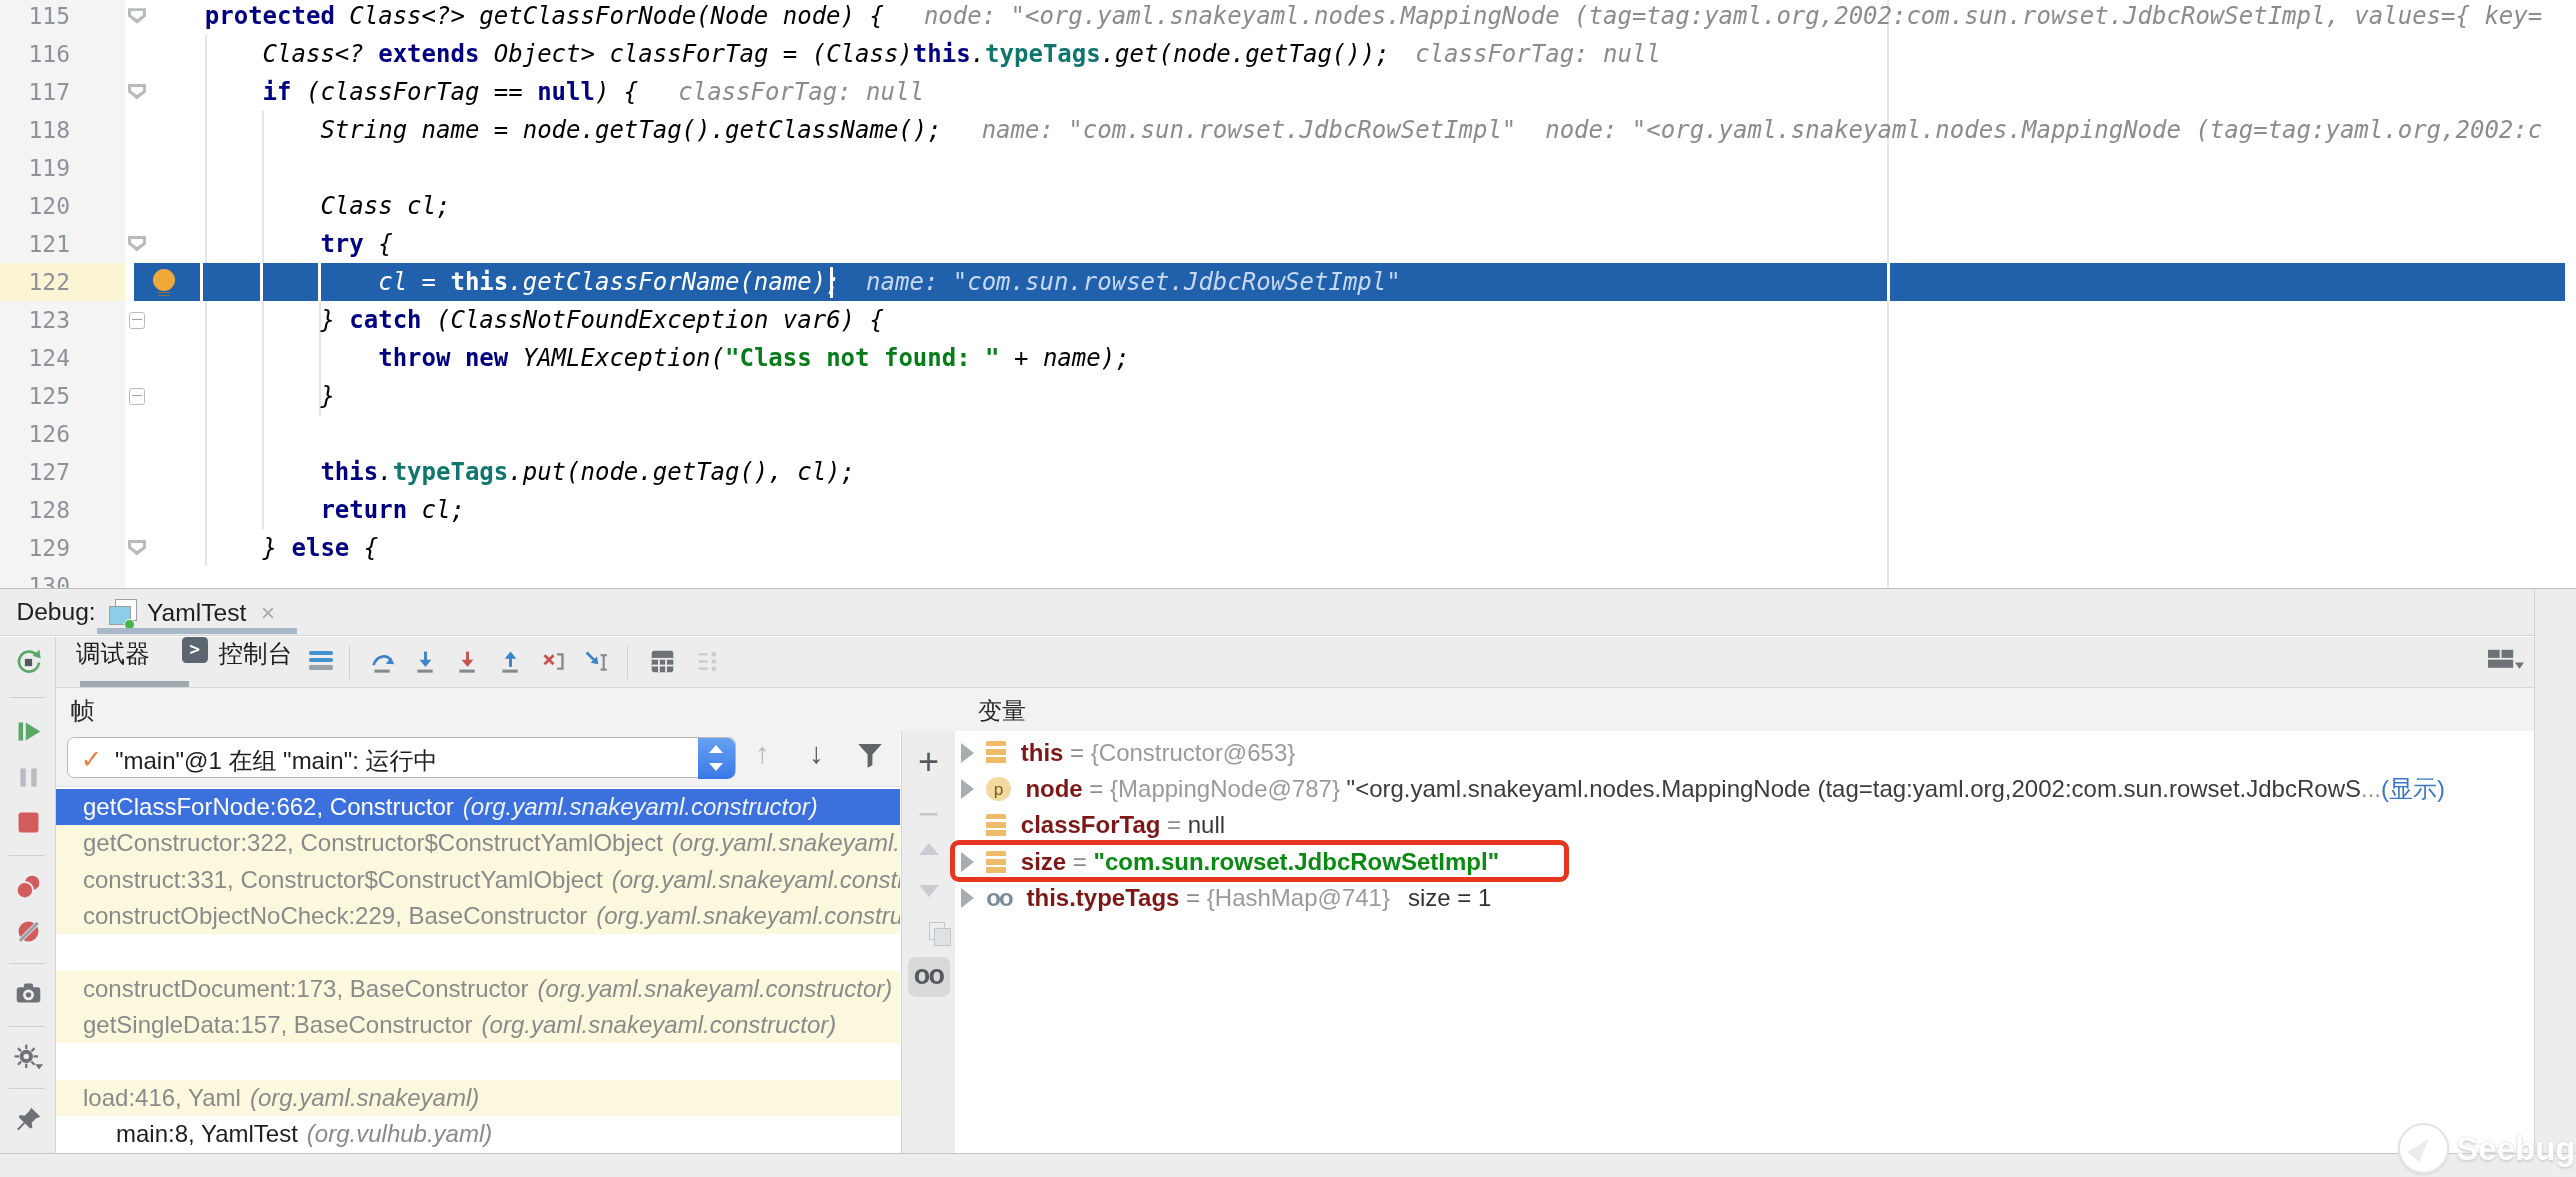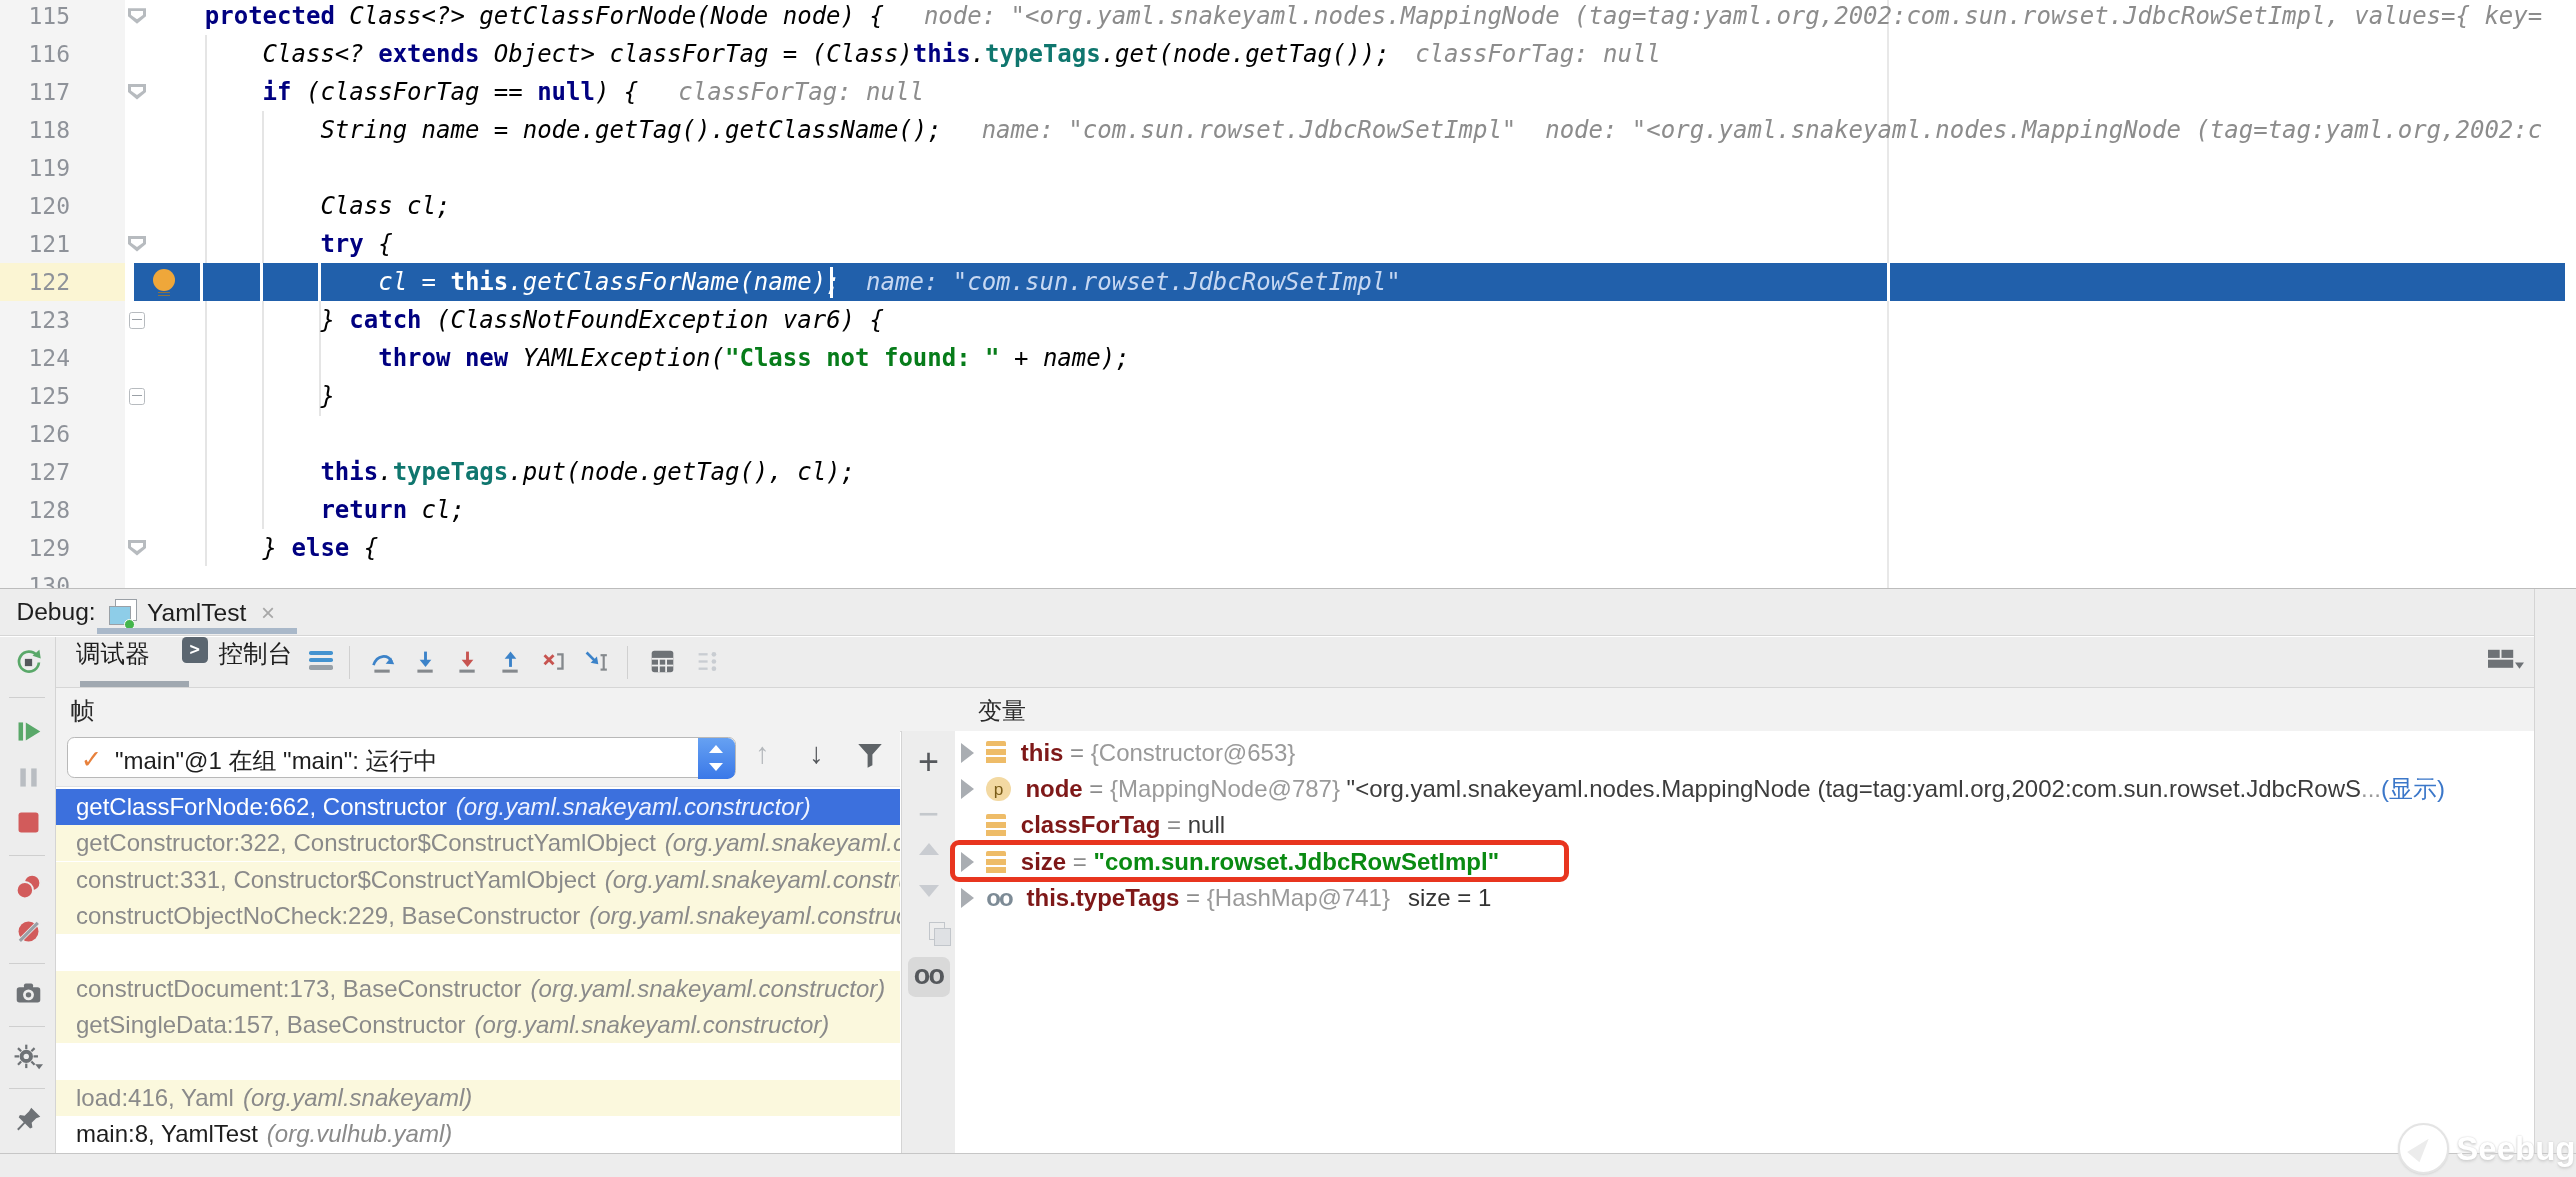--- a/index.html
+++ b/index.html
@@ -73,21 +73,21 @@
   #thread-text{position:absolute;left:47px;top:6.4px;font-size:24px;color:#1e1e1e;white-space:nowrap;}
   #combo-spinner{position:absolute;right:0px;top:-0.9px;width:37px;height:41px;border-radius:0 7.3px 7.3px 0;
                  background:linear-gradient(#66a1f2,#3a78e8);}
   .chv{position:absolute;left:11px;width:0;height:0;border-left:7.3px solid transparent;border-right:7.3px solid transparent;}
   .chv.up{top:7.3px;border-bottom:8.2px solid #fff;}
   .chv.dn{bottom:7.3px;border-top:8.2px solid #fff;}
   .mini-arrow{position:absolute;top:5.5px;font-size:29px;}
   .funnel{position:absolute;width:24px;height:24px;background:#5f6468;clip-path:polygon(0 0,100% 0,60% 45%,60% 90%,40% 100%,40% 45%);}
   #frames-list{left:56px;top:788px;width:844px;height:366px;background:#fff;overflow:hidden;}
   .frame-row{position:absolute;left:0;width:844px;height:36px;line-height:36px;font-size:24px;
-             white-space:nowrap;overflow:hidden;padding-left:20px;box-sizing:border-box;}
+             white-space:nowrap;overflow:hidden;padding-left:27px;box-sizing:border-box;}
   .frame-row .pkg{font-style:italic;margin-left:9px;}
   .fr-selected{background:#3c70dd;color:#fff;}
   .fr-selected .pkg{color:#eef3ff;}
   .fr-lib{background:#fbf8dd;color:#8a8a8a;}
   .fr-lib .pkg{color:#8a8a8a;}
   .fr-user{background:#fff;color:#1e1e1e;}
   .fr-user .pkg{color:#8a8a8a;}
   
   #mid-strip{left:901px;top:731px;width:55px;height:422px;background:#ededed;border-left:0.9px solid #d4d4d4;border-right:0.9px solid #d4d4d4;box-sizing:border-box;}
   .ms-ic{position:absolute;left:0;width:53px;text-align:center;}
@@ -338,21 +338,21 @@
   </div>
 
   <div id="frames-list" class="abs">
       <div class="frame-row fr-selected" style="top: 0.9px;"><span>getClassForNode:662, Constructor</span><span class="pkg">(org.yaml.snakeyaml.constructor)</span></div>
       <div class="frame-row fr-lib" style="top: 37px;"><span>getConstructor:322, Constructor$ConstructYamlObject</span><span class="pkg">(org.yaml.snakeyaml.constructor)</span></div>
       <div class="frame-row fr-lib" style="top: 74px;"><span>construct:331, Constructor$ConstructYamlObject</span><span class="pkg">(org.yaml.snakeyaml.constructor)</span></div>
       <div class="frame-row fr-lib" style="top: 110px;"><span>constructObjectNoCheck:229, BaseConstructor</span><span class="pkg">(org.yaml.snakeyaml.constructor)</span></div>
       <div class="frame-row fr-lib" style="top: 183px;"><span>constructDocument:173, BaseConstructor</span><span class="pkg">(org.yaml.snakeyaml.constructor)</span></div>
       <div class="frame-row fr-lib" style="top: 219px;"><span>getSingleData:157, BaseConstructor</span><span class="pkg">(org.yaml.snakeyaml.constructor)</span></div>
       <div class="frame-row fr-lib" style="top: 292px;"><span>load:416, Yaml</span><span class="pkg">(org.yaml.snakeyaml)</span></div>
-      <div class="frame-row fr-user" style="top: 328px;"><span>main:8, YamlTest</span><span class="pkg">(org.vulhub.yaml)</span></div>
+      <div class="frame-row fr-user" style="top: 328px; margin-left: 33px;"><span>main:8, YamlTest</span><span class="pkg">(org.vulhub.yaml)</span></div>
     </div>
 
   <div id="mid-strip" class="abs">
     <div class="ms-ic" style="top:12.7px;font-size:36px;color:#55585c;line-height:36px;">+</div>
     <div class="ms-ic" style="top:65px;font-size:36px;color:#c4c8cc;line-height:36px;">−</div>
     <div class="ms-ic" style="top:111px;"><i class="tri up"></i></div>
     <div class="ms-ic" style="top:153px;"><i class="tri dn"></i></div>
     <div class="ms-ic" style="top:191px;"><span class="copy-ic"><i></i><i></i></span></div>
     <div id="glasses-toggle-bg" style="top:226px;"></div>
     <div class="ms-ic glasses" style="top:229px;font-size:27px;color:#55585c;">oo</div>

